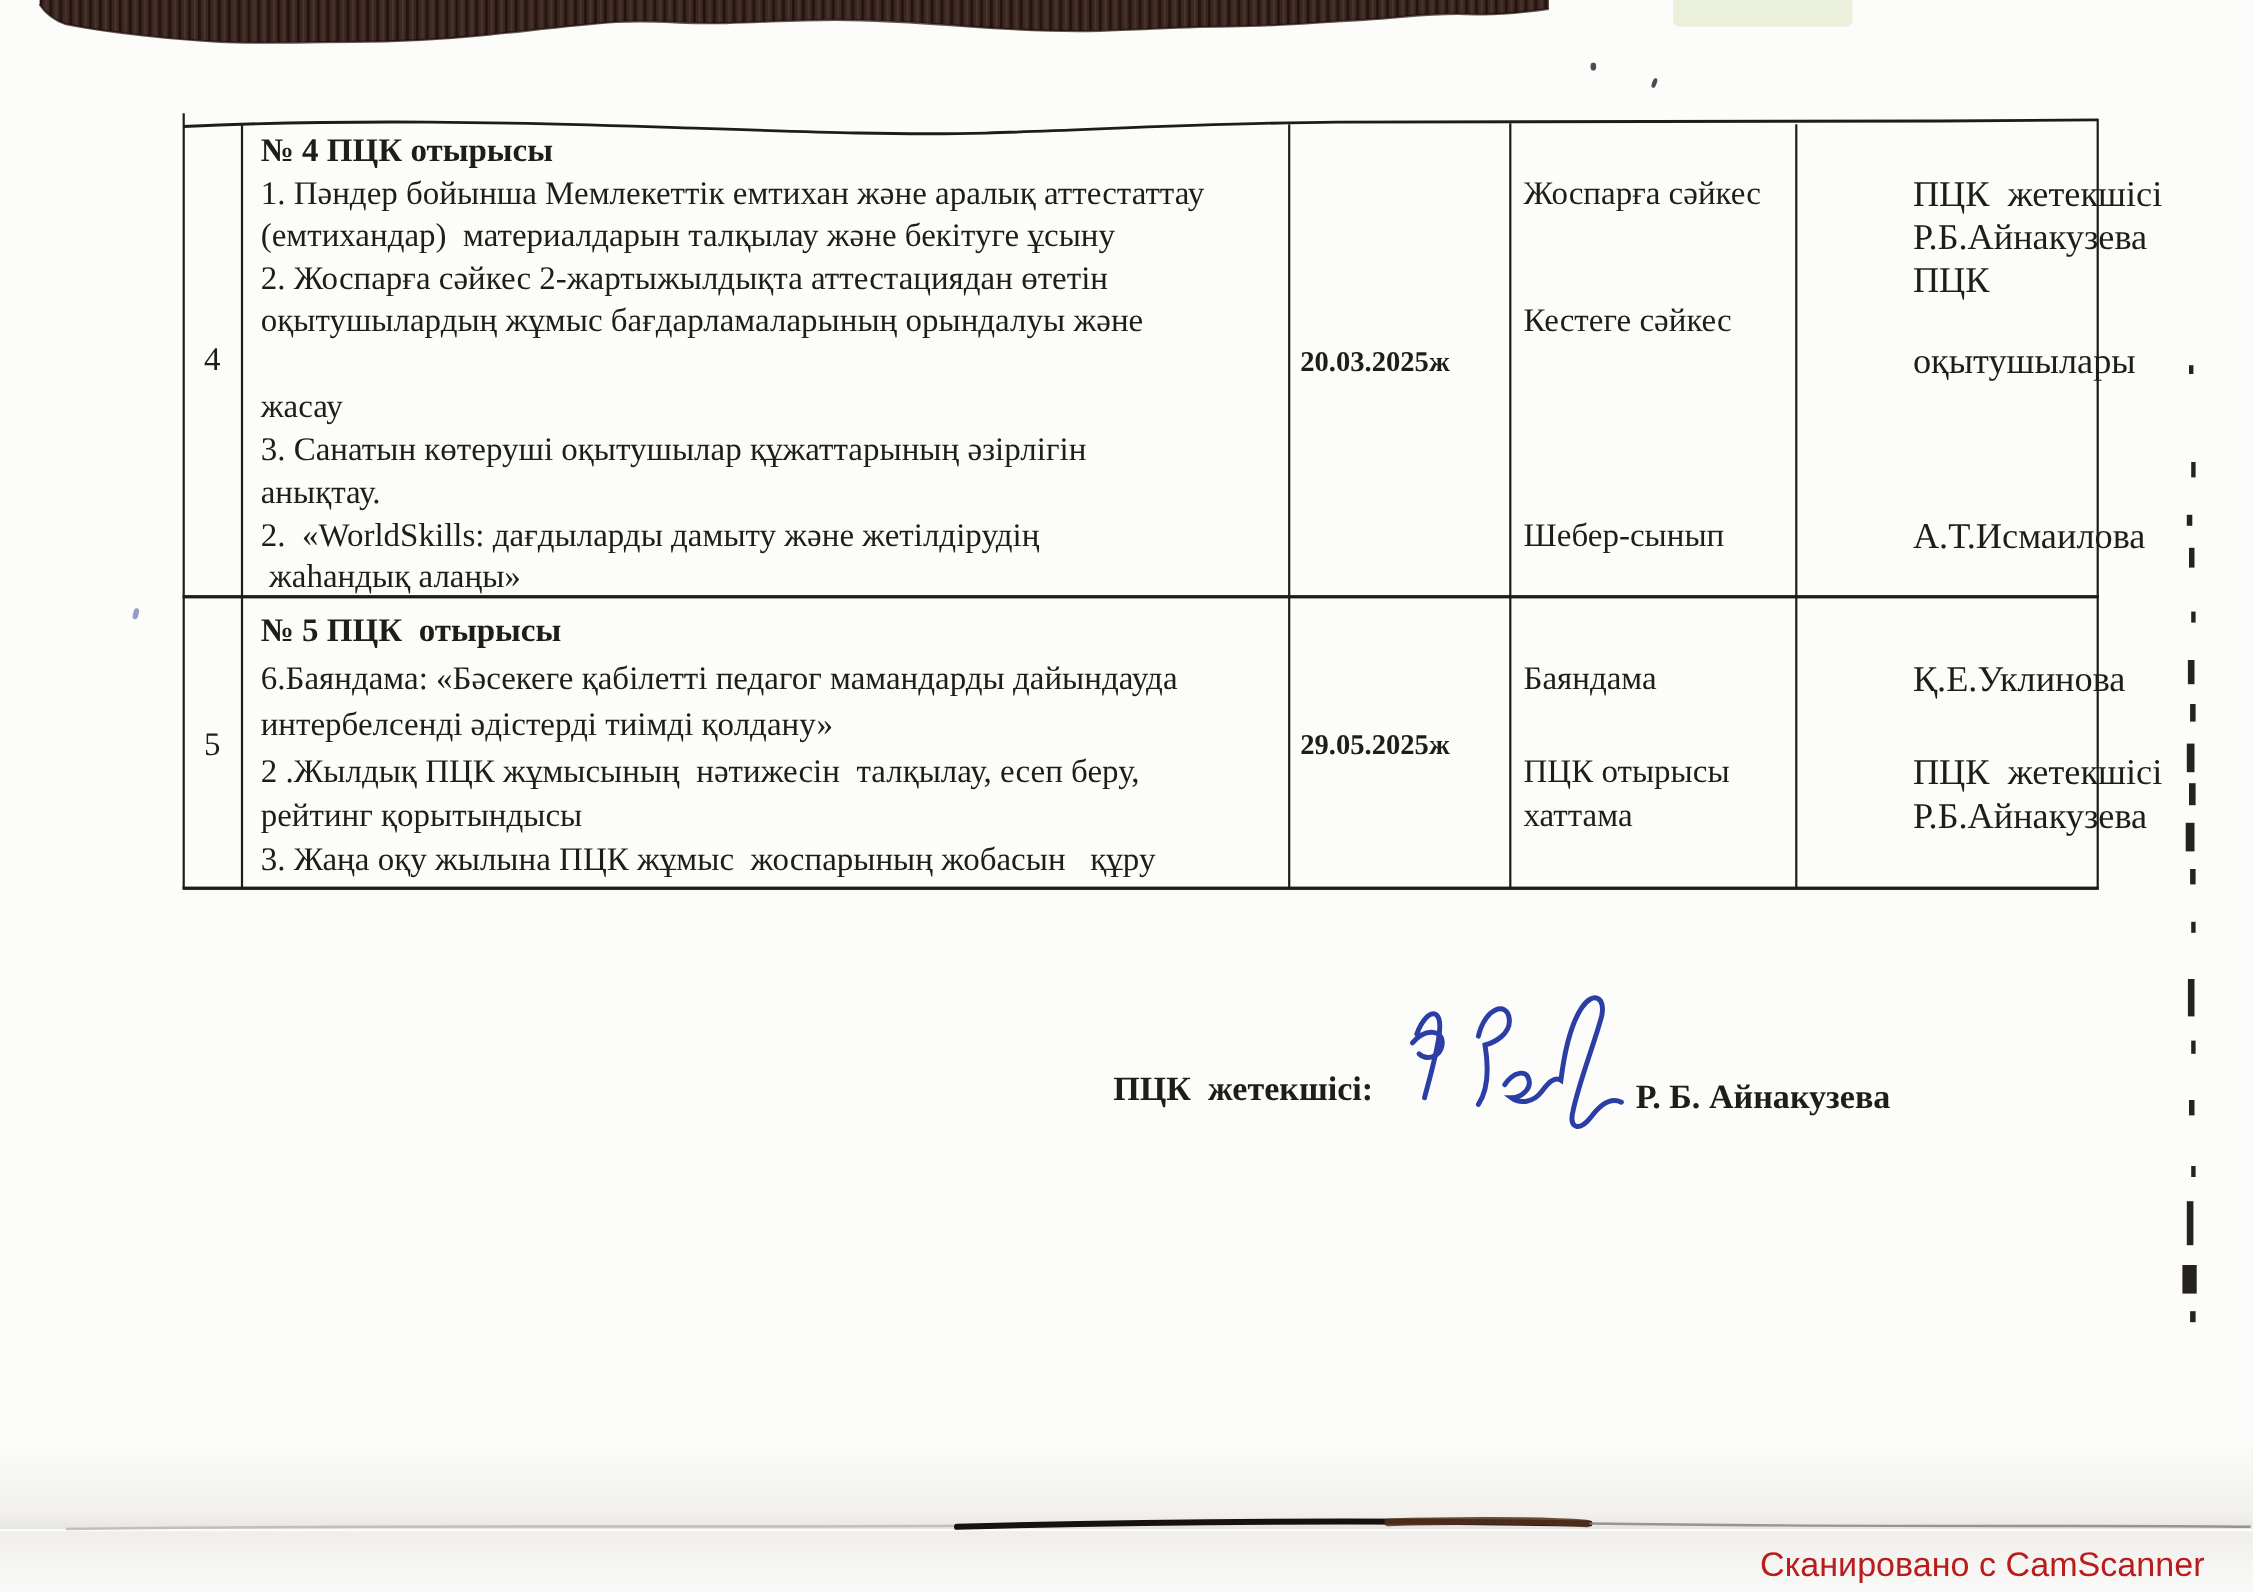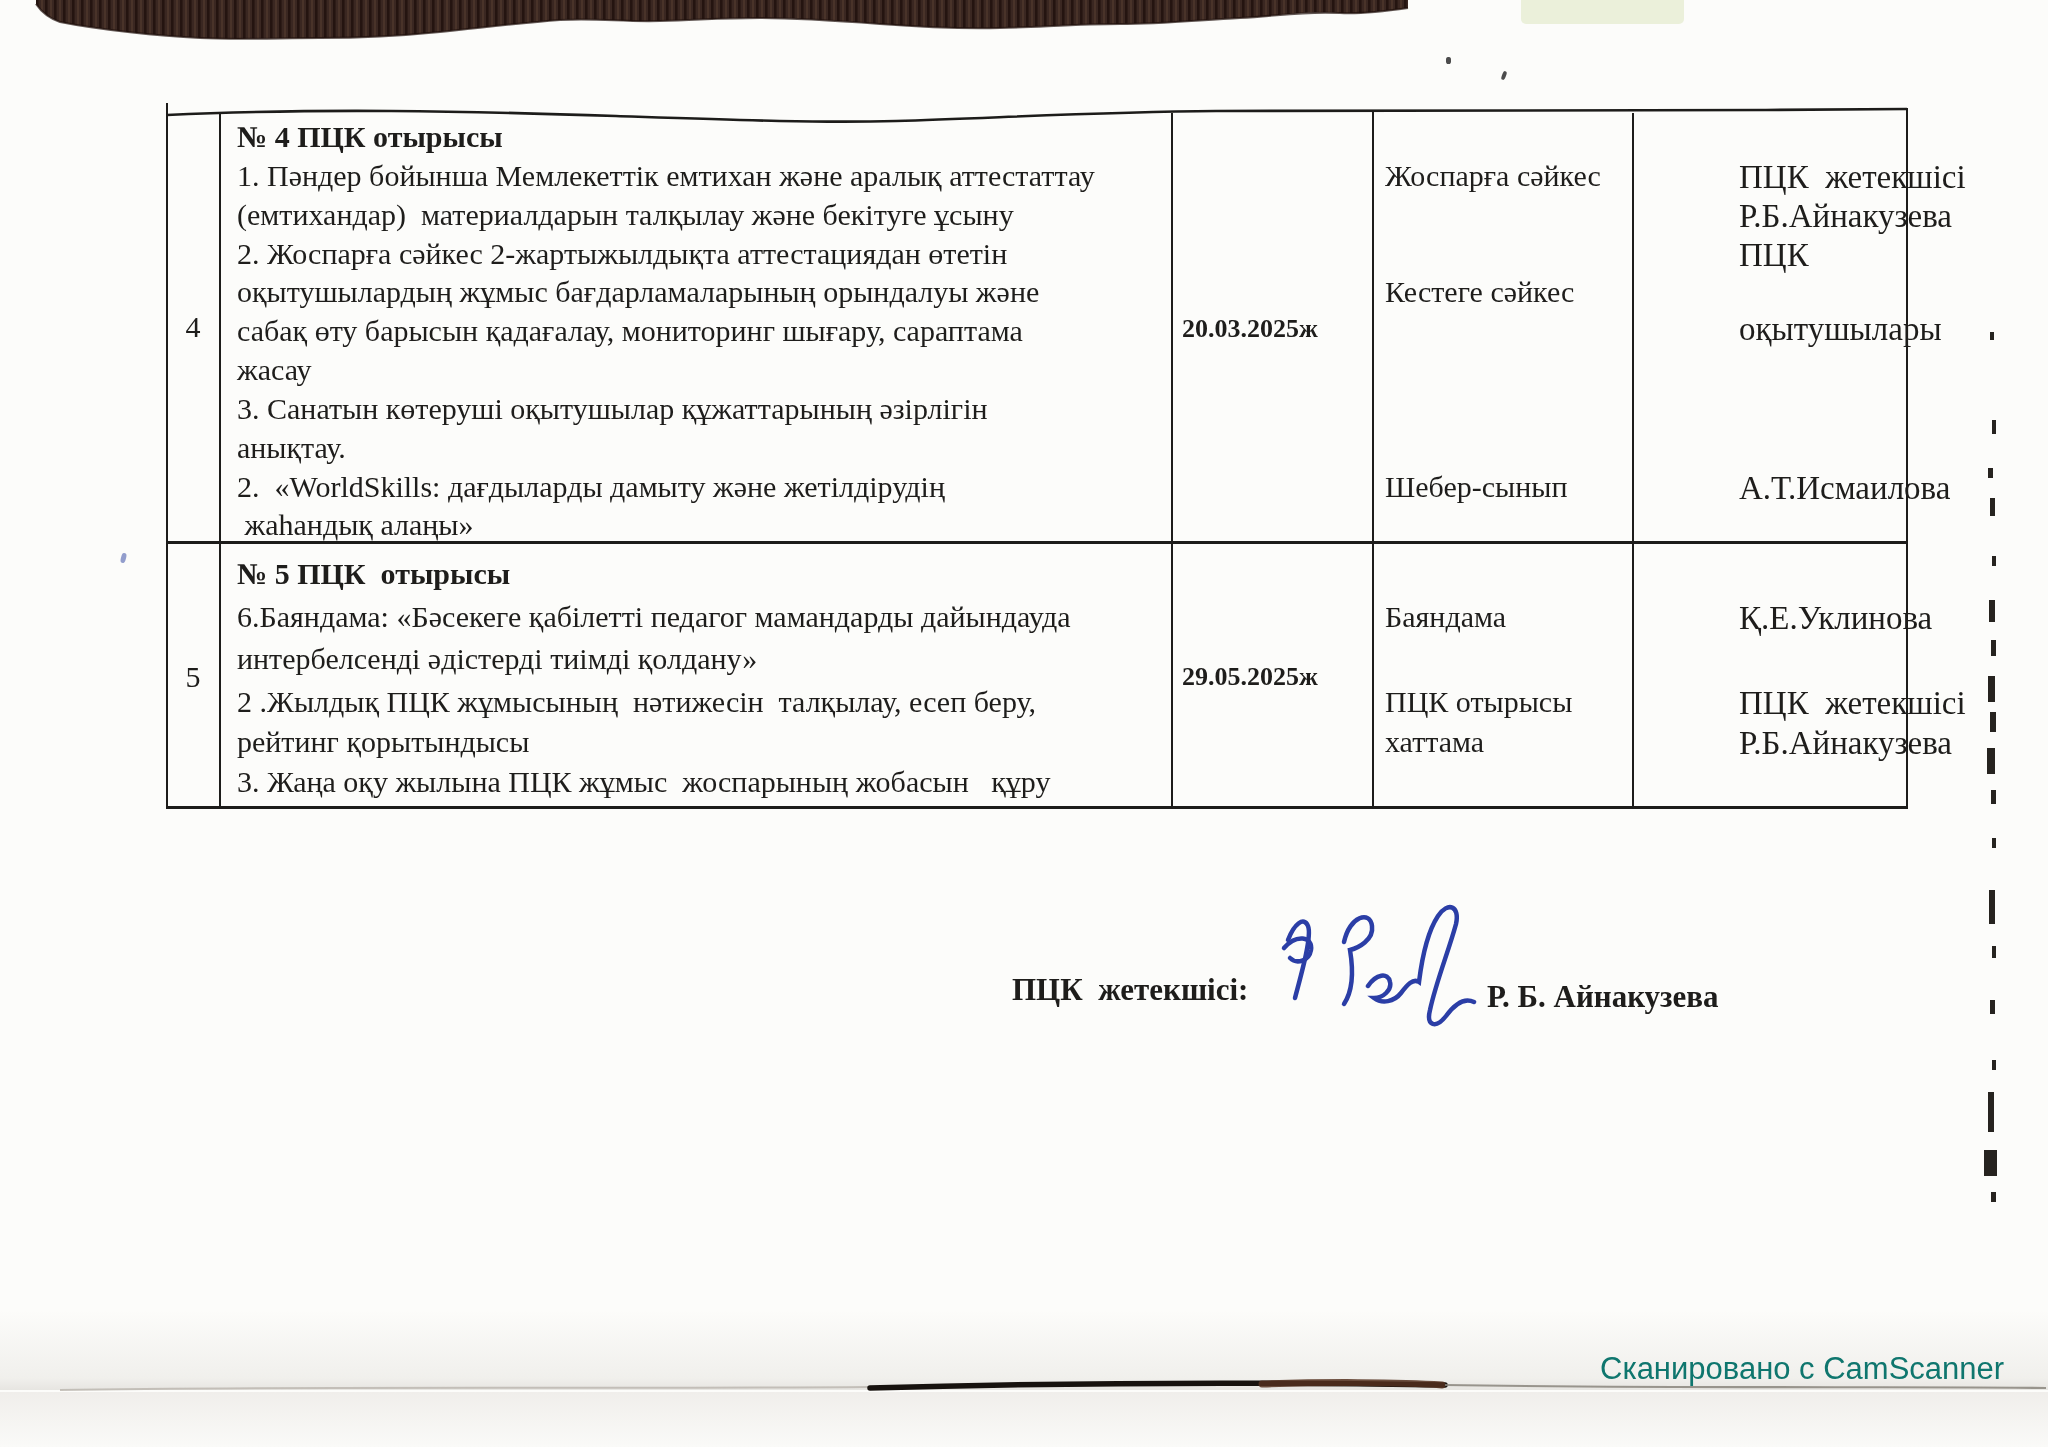--- a/index.html
+++ b/index.html
@@ -13,21 +13,21 @@
   .ln{position:absolute;white-space:pre;font-size:30px;line-height:34px;}
   .bold{font-weight:bold;}
   .num{position:absolute;left:167px;width:52px;text-align:center;font-size:30px;}
   .datecell{position:absolute;left:1182px;font-size:26px;font-weight:bold;white-space:pre;}
   .frm{position:absolute;left:1385px;font-size:30px;white-space:pre;}
   .rsp{position:absolute;left:1739px;font-size:33px;white-space:pre;}
   .vline{position:absolute;width:2.4px;background:#1d1c1a;}
   .hline{position:absolute;height:3px;background:#1d1c1a;}
   .sig-label{position:absolute;font-size:31px;font-weight:bold;white-space:pre;}
   .camscan{
-    position:absolute;left:1600px;top:1351px;font-size:31px;color:#0f766e;
+    position:absolute;left:1600px;top:1405px;font-size:31px;color:#b91c1c;
     font-family:"Liberation Sans","DejaVu Sans",sans-serif;white-space:pre;
   }
   .green-chip{
     position:absolute;left:1521px;top:0;width:163px;height:24px;
     background:#e9eed6;border-radius:0 0 5px 5px;opacity:.9;
   }
   .below-edge{
     position:absolute;left:0;top:1392px;width:2048px;height:55px;
     background:linear-gradient(to bottom,#f0eeeb,#fafaf8);
   }
@@ -81,21 +81,20 @@
     <div class="vline" style="left:1906px;top:108px;height:700px;"></div>
     <div class="hline" style="left:166px;top:541px;width:1742px;height:3.4px;"></div>
     <div class="hline" style="left:166px;top:806px;width:1742px;height:2.6px;"></div>
 
     <div class="num" style="top:310px;">4</div>
     <div class="ln bold" style="left:237px;top:120px;">№ 4 ПЦК отырысы</div>
     <div class="ln" style="left:237px;top:159px;">1. Пәндер бойынша Мемлекеттік емтихан және аралық аттестаттау</div>
     <div class="ln" style="left:237px;top:198px;">(емтихандар)  материалдарын талқылау және бекітуге ұсыну</div>
     <div class="ln" style="left:237px;top:237px;">2. Жоспарға сәйкес 2-жартыжылдықта аттестациядан өтетін</div>
     <div class="ln" style="left:237px;top:275px;">оқытушылардың жұмыс бағдарламаларының орындалуы және</div>
-    <div class="ln" style="left:237px;top:314px;">сабақ өту барысын қадағалау, мониторинг шығару, сараптама</div>
     <div class="ln" style="left:237px;top:353px;">жасау</div>
     <div class="ln" style="left:237px;top:392px;">3. Санатын көтеруші оқытушылар құжаттарының әзірлігін</div>
     <div class="ln" style="left:237px;top:431px;">анықтау.</div>
     <div class="ln" style="left:237px;top:470px;">2.  «WorldSkills: дағдыларды дамыту және жетілдірудің</div>
     <div class="ln" style="left:237px;top:508px;"> жаһандық алаңы»</div>
     <div class="datecell" style="top:314px;">20.03.2025ж</div>
     <div class="frm" style="top:159px;">Жоспарға сәйкес</div>
     <div class="frm" style="top:275px;">Кестеге сәйкес</div>
     <div class="frm" style="top:470px;">Шебер-сынып</div>
     <div class="rsp" style="top:159px;">ПЦК  жетекшісі</div>

